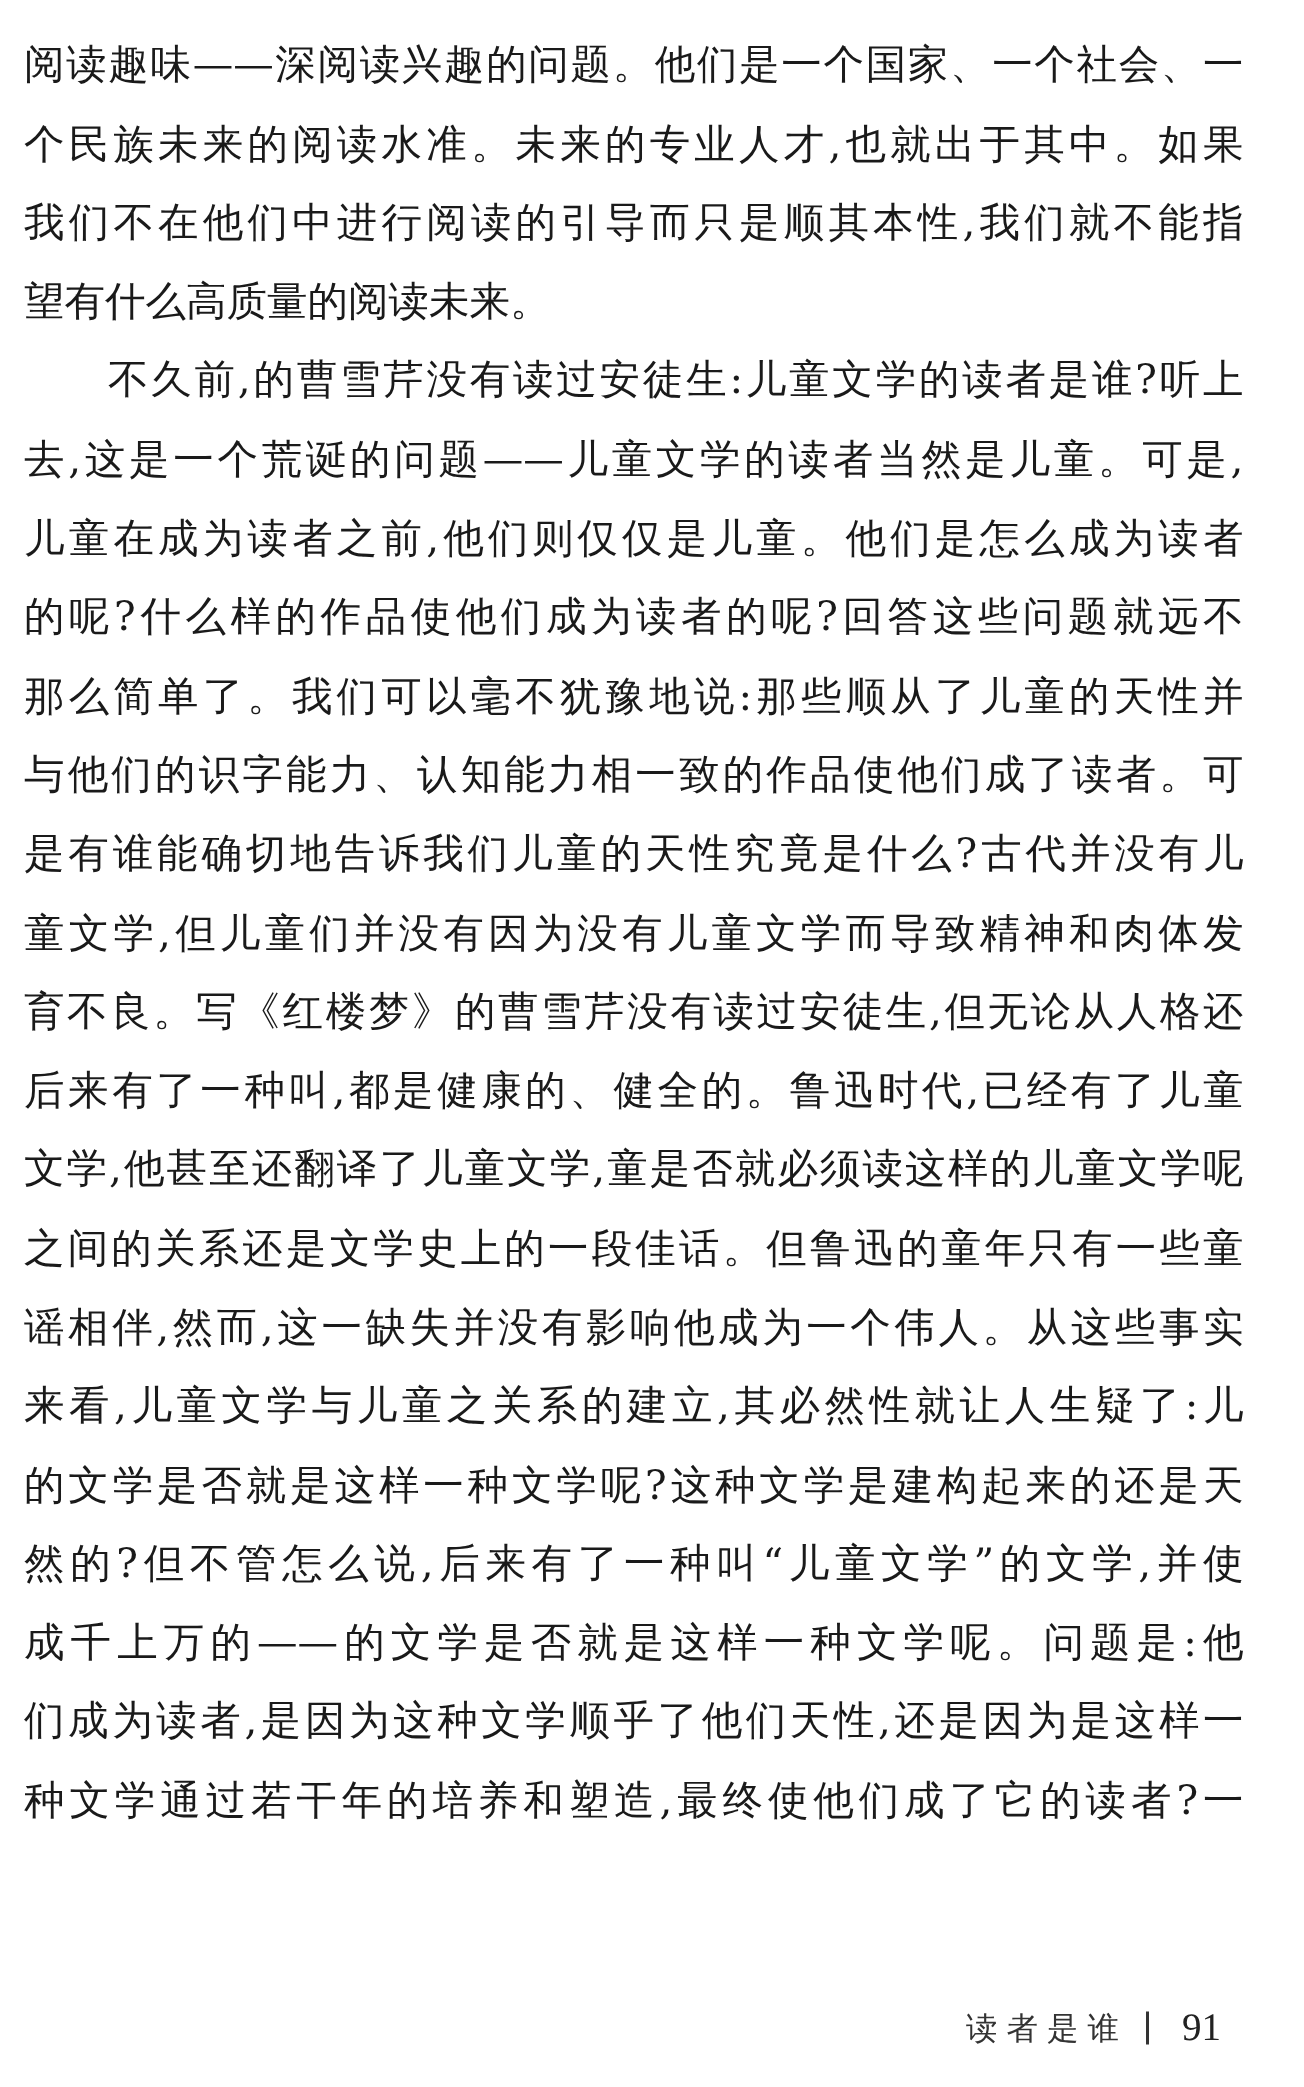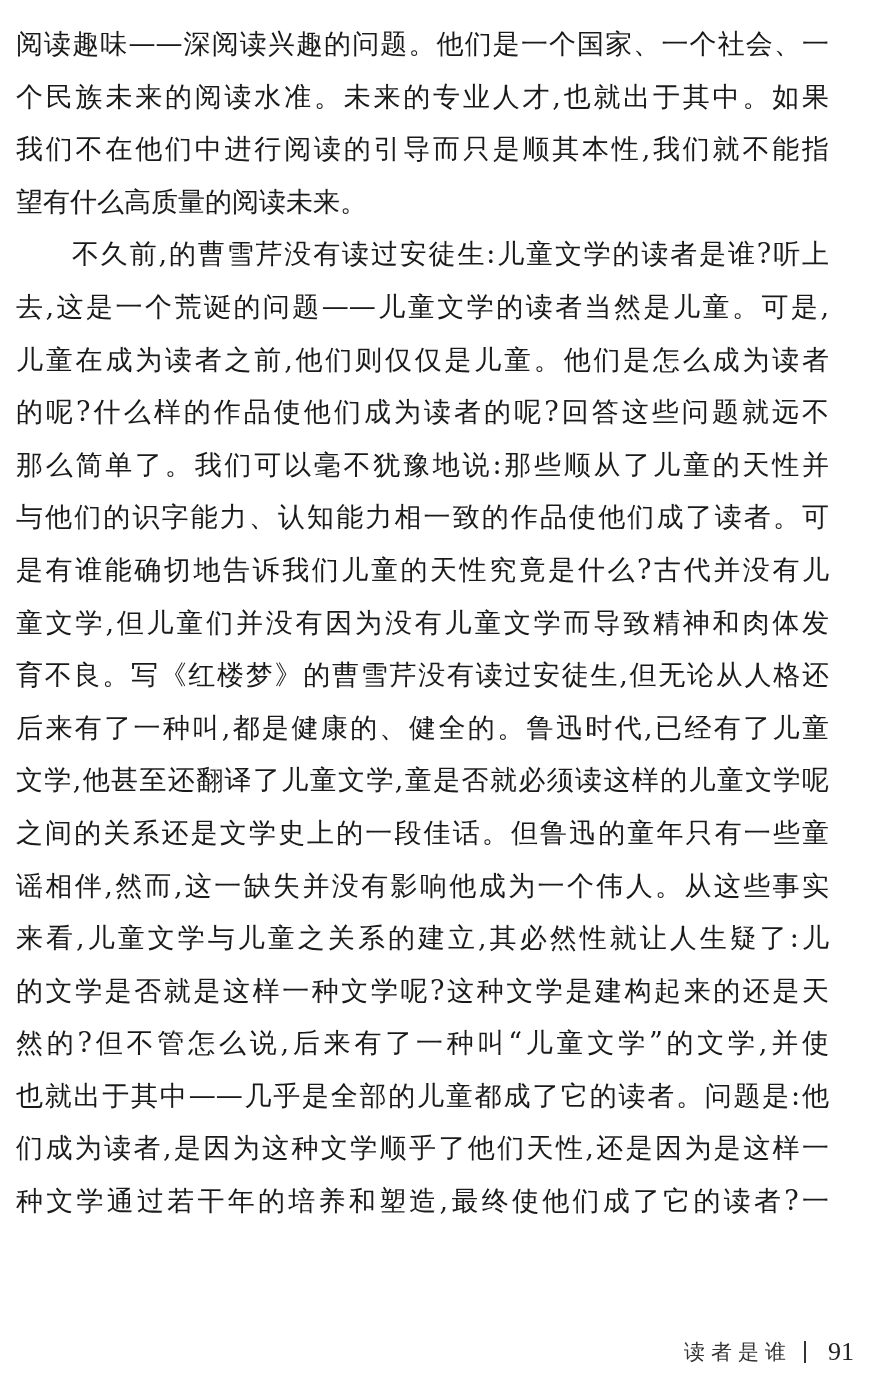--- a/index.html
+++ b/index.html
@@ -32,21 +32,21 @@
     }
     .line.last {
       text-align-last: left;
     }
     .line.indent {
       padding-left: 56px;
     }
     .footer {
       position: absolute;
       top: 1332px;
-      left: 684px;
+      left: 644px;
       height: 40px;
       display: flex;
       align-items: center;
       color: #333333;
     }
     .running-title {
       font-family: "DejaVu Sans", "Liberation Sans", sans-serif;
       font-size: 21px;
       letter-spacing: 6px;
     }
@@ -80,21 +80,21 @@
   <div class="line">是有谁能确切地告诉我们儿童的天性究竟是什么?古代并没有儿</div>
   <div class="line">童文学,但儿童们并没有因为没有儿童文学而导致精神和肉体发</div>
   <div class="line">育不良。写《红楼梦》的曹雪芹没有读过安徒生,但无论从人格还</div>
   <div class="line">后来有了一种叫,都是健康的、健全的。鲁迅时代,已经有了儿童</div>
   <div class="line">文学,他甚至还翻译了儿童文学,童是否就必须读这样的儿童文学呢</div>
   <div class="line">之间的关系还是文学史上的一段佳话。但鲁迅的童年只有一些童</div>
   <div class="line">谣相伴,然而,这一缺失并没有影响他成为一个伟人。从这些事实</div>
   <div class="line">来看,儿童文学与儿童之关系的建立,其必然性就让人生疑了:儿</div>
   <div class="line">的文学是否就是这样一种文学呢?这种文学是建构起来的还是天</div>
   <div class="line">然的?但不管怎么说,后来有了一种叫“儿童文学”的文学,并使</div>
-  <div class="line">也就出于其中——几乎是全部的儿童都成了它的读者。问题是:他</div>
+  <div class="line">成千上万的——的文学是否就是这样一种文学呢。问题是:他</div>
   <div class="line">们成为读者,是因为这种文学顺乎了他们天性,还是因为是这样一</div>
   <div class="line">种文学通过若干年的培养和塑造,最终使他们成了它的读者?一</div>
 </div>
 
 <div class="footer">
   <span class="running-title">读者是谁</span>
   <span class="divider"></span>
   <span class="page-number">91</span>
 </div>
 

